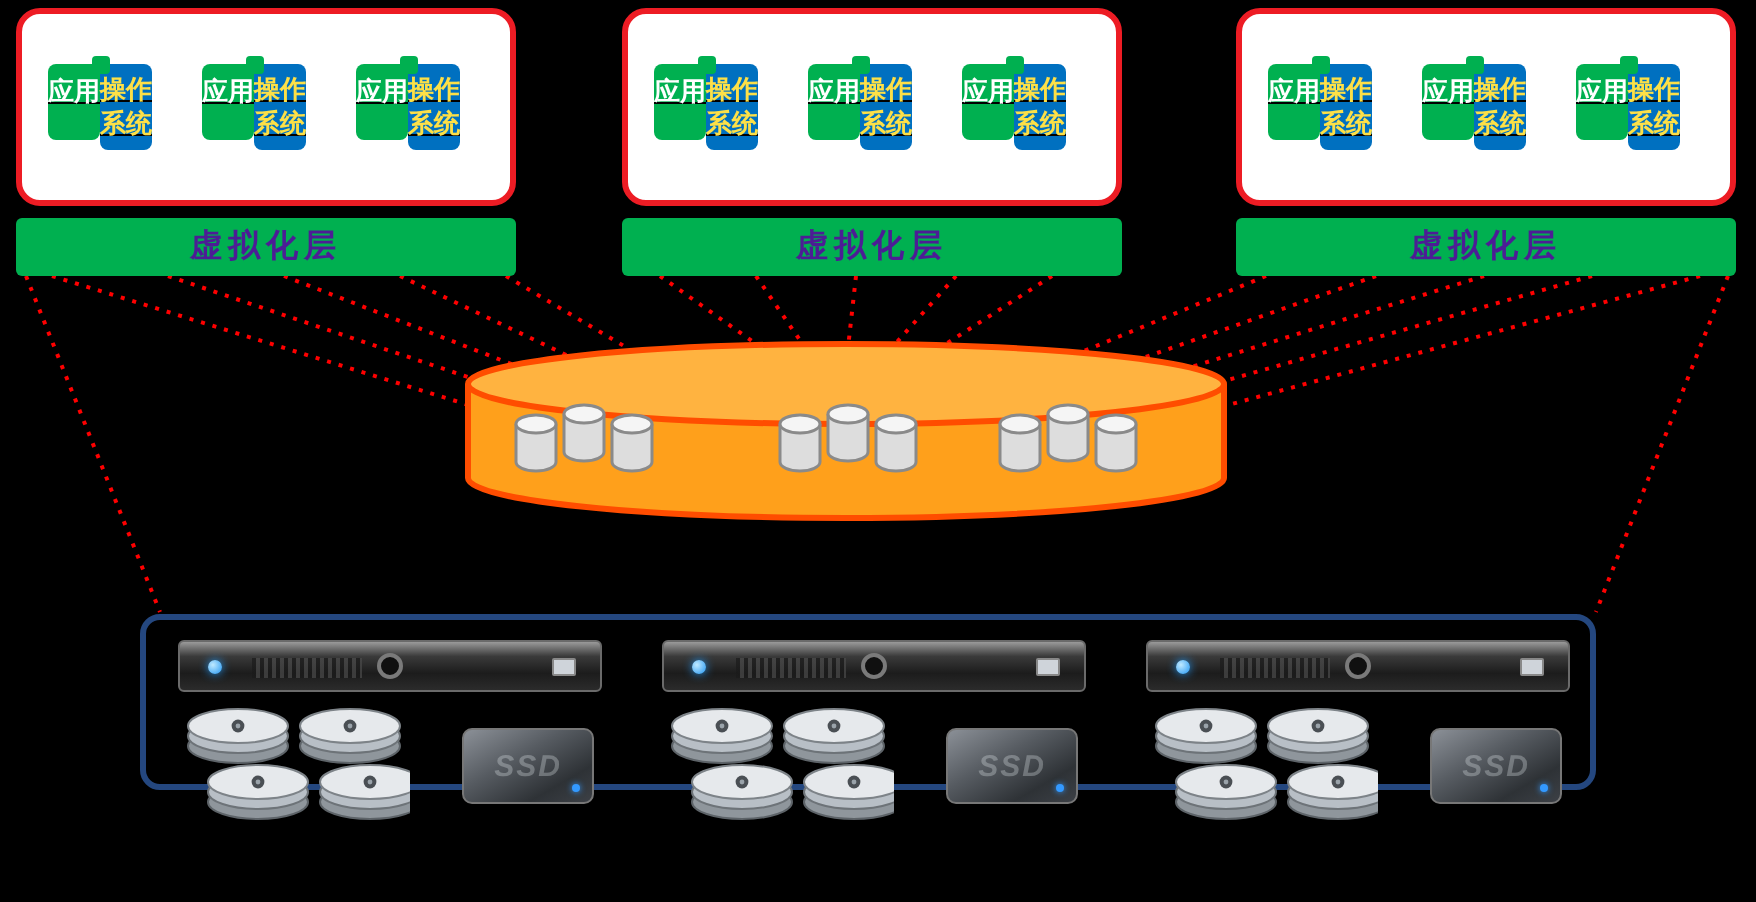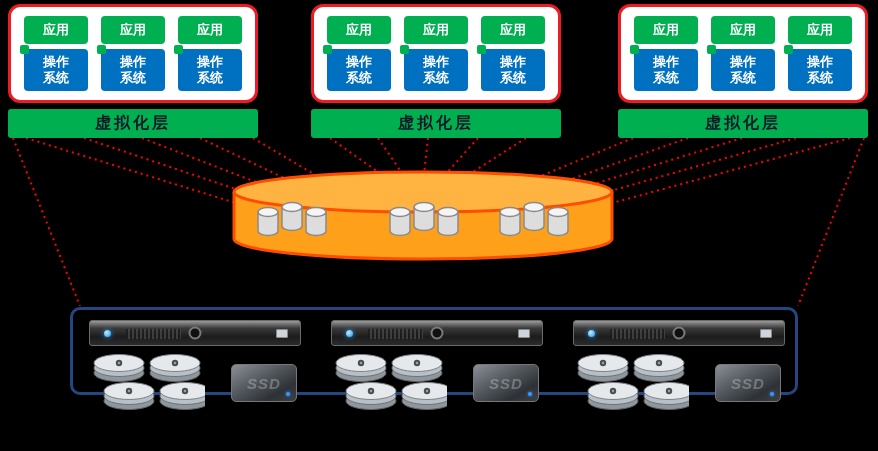--- a/index.html
+++ b/index.html
@@ -3,32 +3,32 @@
 <meta charset="utf-8">
 <style>
   html,body{margin:0;padding:0;background:#000;}
   *{box-sizing:border-box;font-family:"Liberation Sans",sans-serif;}
   .stage{position:relative;width:878px;height:451px;background:#000;overflow:hidden;}
 
   
   .vmg{position:absolute;top:4px;width:250px;height:99px;background:#fff;
        border:3px solid #ED1C24;border-radius:12px;
        display:flex;align-items:center;justify-content:space-evenly;}
-  .vm{width:64px;display:flex;flex-direction:column;}
+  .vm{width:64px;display:flex;text-decoration:underline;}
   .app-box{background:#00B050;color:#fff;font-size:13px;font-weight:bold;
        text-align:center;padding:5px 0;border-radius:4px;margin-bottom:5px;}
-  .os-box{position:relative;background:#0070C0;color:#ffffff;font-size:13px;font-weight:bold;
+  .os-box{position:relative;background:#0070C0;color:#fde047;font-size:13px;font-weight:bold;
        text-align:center;border-radius:4px;padding:5px 0;min-height:40px;
        display:flex;align-items:center;justify-content:center;line-height:1.25;}
   .os-box .wrap2{display:inline-block;width:2em;}
   .os-chip{position:absolute;top:-4px;left:-4px;width:9px;height:9px;background:#00B050;border-radius:2px;}
 
   
   .virt{position:absolute;top:109px;width:250px;height:29px;background:#00B050;
-       color:#0f172a;font-weight:bold;font-size:16px;letter-spacing:3px;border-radius:3px;
+       color:#4c1d95;font-weight:bold;font-size:16px;letter-spacing:3px;border-radius:3px;
        display:flex;align-items:center;justify-content:center;}
 
   
   .overlay{position:absolute;left:0;top:0;width:878px;height:451px;pointer-events:none;}
 
   
   .enclosure{position:absolute;left:70px;top:307px;width:728px;height:88px;
        border:3px solid #24477F;border-radius:10px;background:#000;}
   .server{position:absolute;top:10px;width:212px;height:102px;}
   .s1{left:16px}.s2{left:258px}.s3{left:500px}

